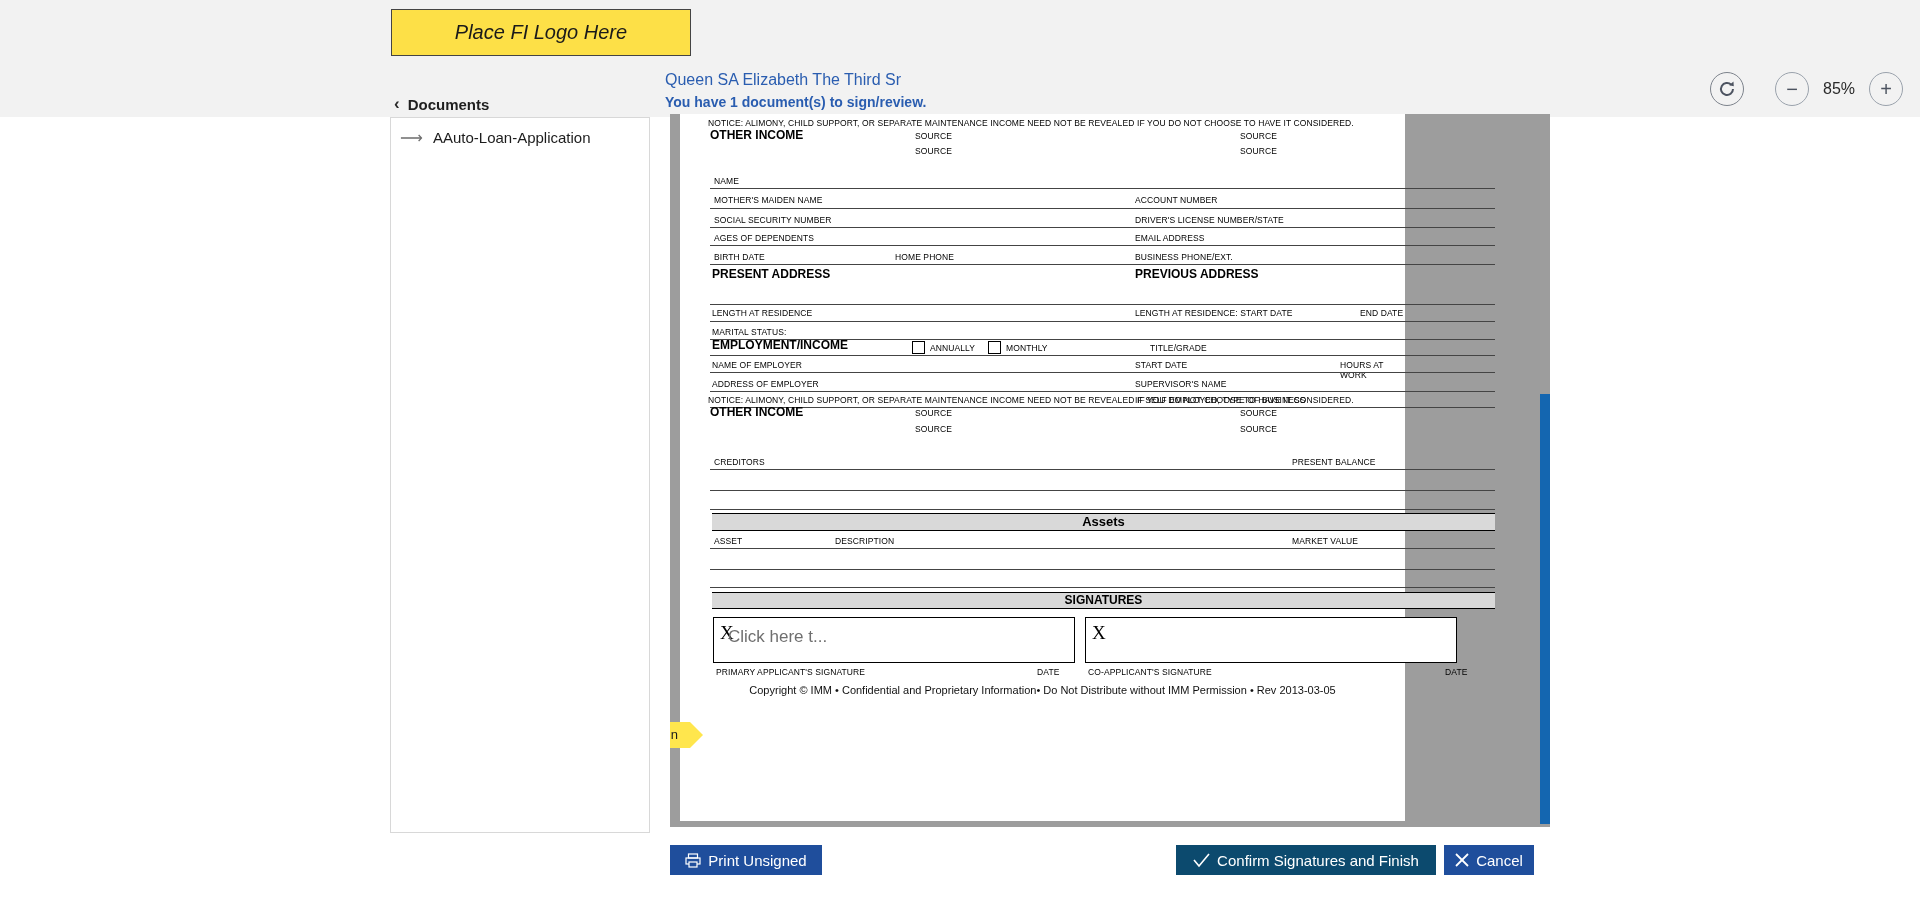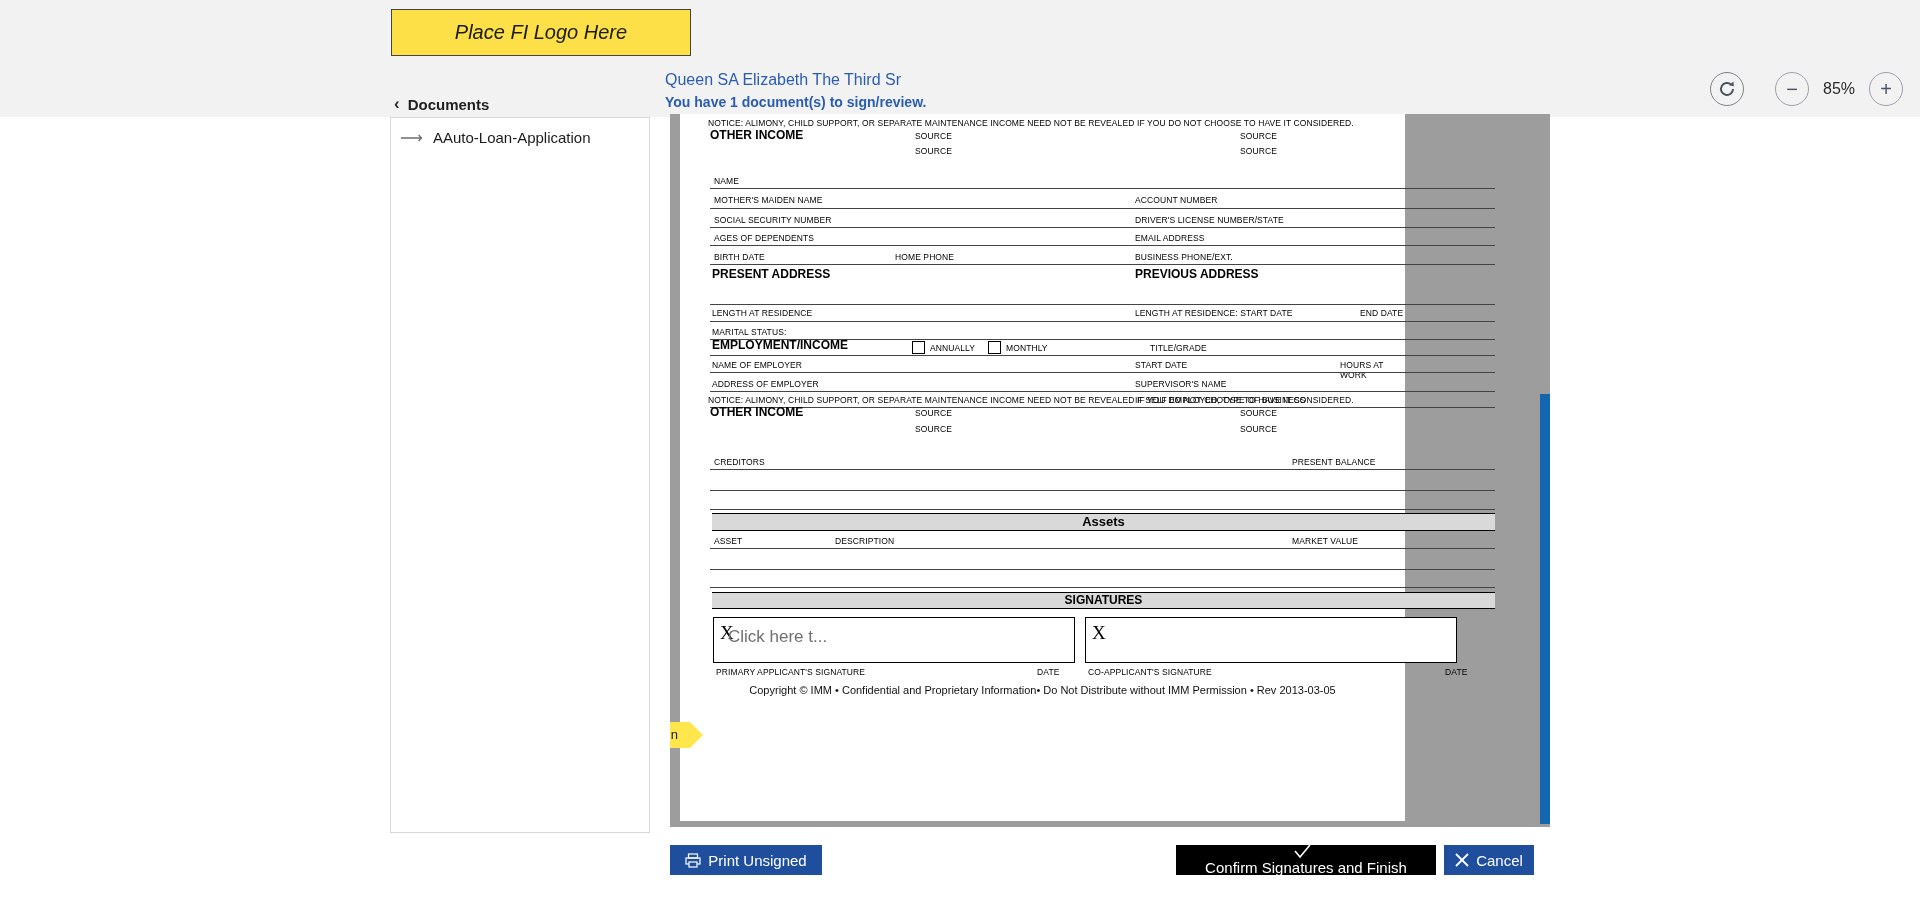--- a/index.html
+++ b/index.html
@@ -229,21 +229,21 @@
     justify-content: center;
     color: #ffffff;
     font-size: 15px;
     cursor: pointer;
     border: none;
     height: 30px;
     box-sizing: border-box;
     font-family: "Liberation Sans", sans-serif;
   }
   .btn-print { left: 670px; top: 845px; width: 152px; background: #1f4e9c; }
-  .btn-confirm { left: 1176px; top: 845px; width: 260px; background: #000000; flex-direction: column; }
+  .btn-confirm { left: 1176px; top: 845px; width: 260px; background: #0c4a6e; }
   .btn-cancel { left: 1444px; top: 845px; width: 90px; background: #1f4e9c; }
   .btn .ic { margin-right: 7px; display: inline-flex; align-items: center; }
 </style>
 </head>
 <body>
 
 <div class="logo-bar">
   <div class="logo-box">Place FI Logo Here</div>
 </div>
 

